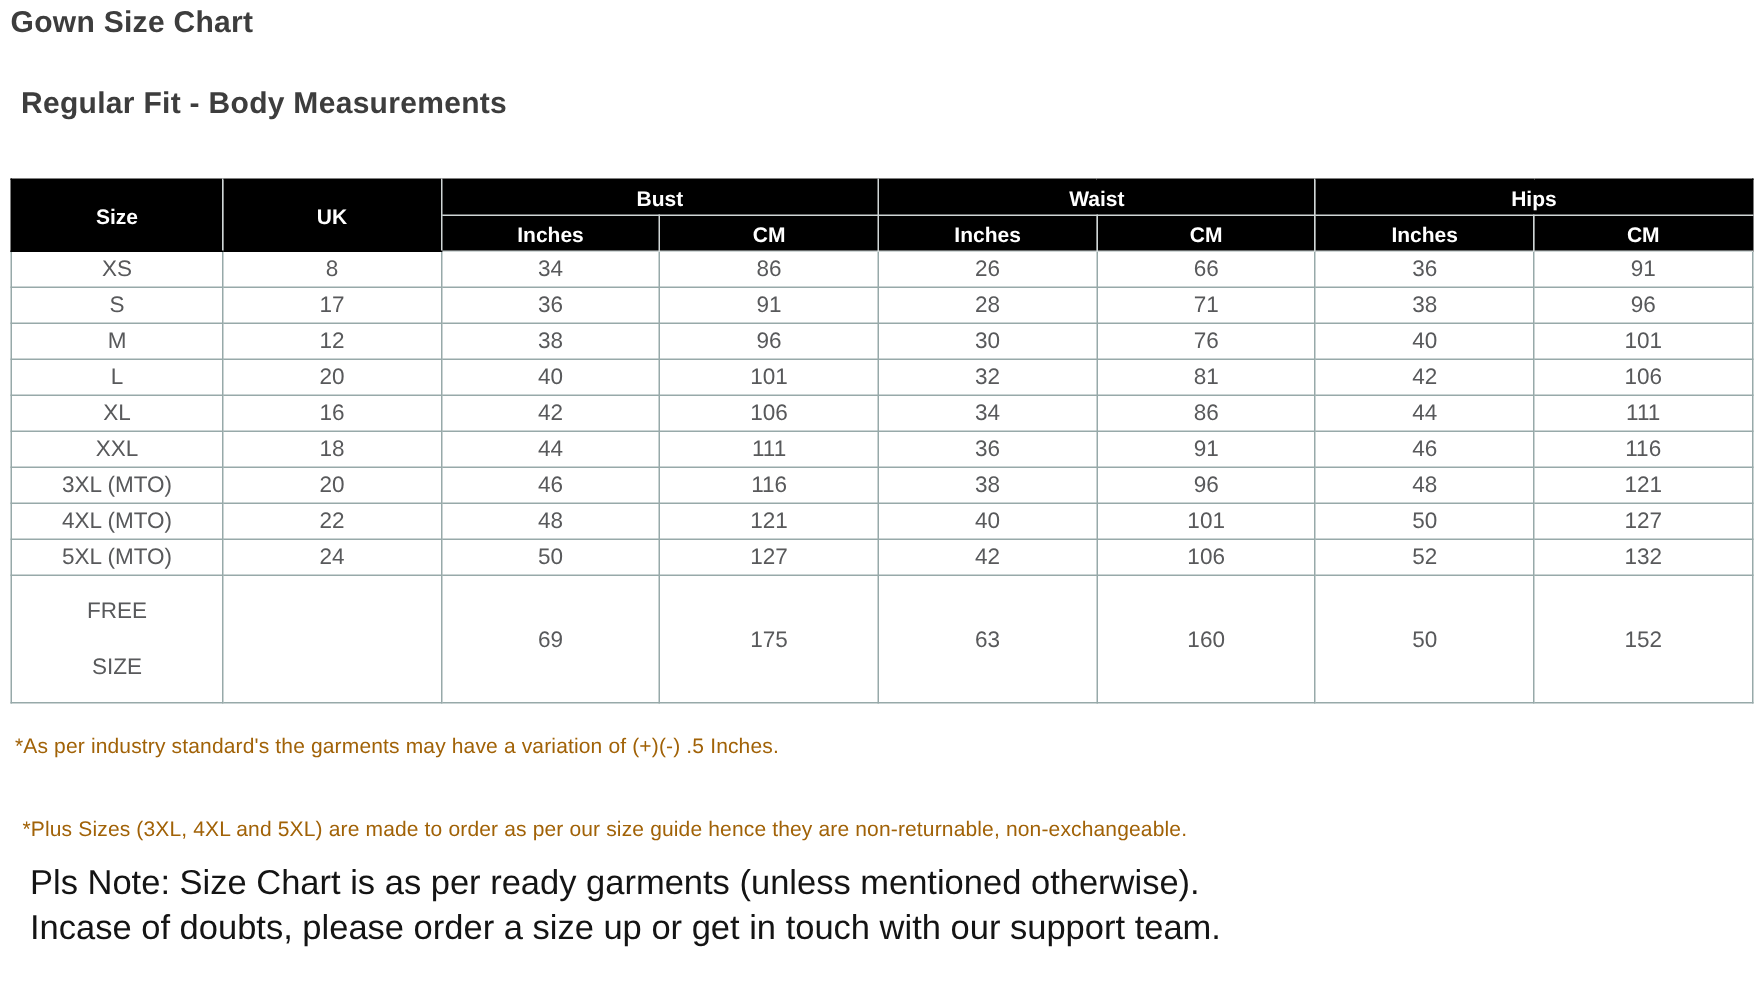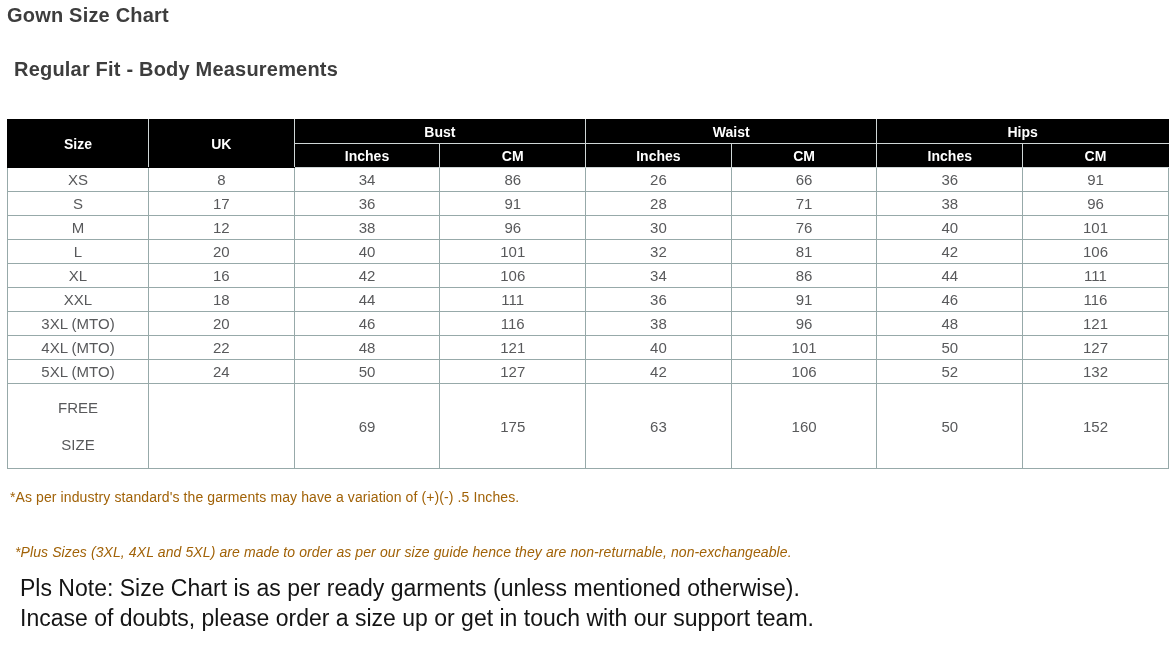--- a/index.html
+++ b/index.html
@@ -63,21 +63,21 @@
   }
   tbody tr.row-tall td { height: 85px; }
   .cell-line { line-height: 18px; }
   .cell-line + .cell-line { margin-top: 19px; }
   .footnote {
     color: #a16207;
     font-size: 14px;
     letter-spacing: 0.1px;
   }
   .footnote-1 { margin: 20px 0 0 10px; }
-  .footnote-2 { margin: 39px 0 0 15px; font-style: italic; }
+  .footnote-2 { margin: 39px 0 0 15px; }
   .note-block {
     margin: 13px 16px 0 20px;
     color: #141414;
     font-size: 23px;
     line-height: 30px;
   }
 </style>
 </head>
 <body>
 

